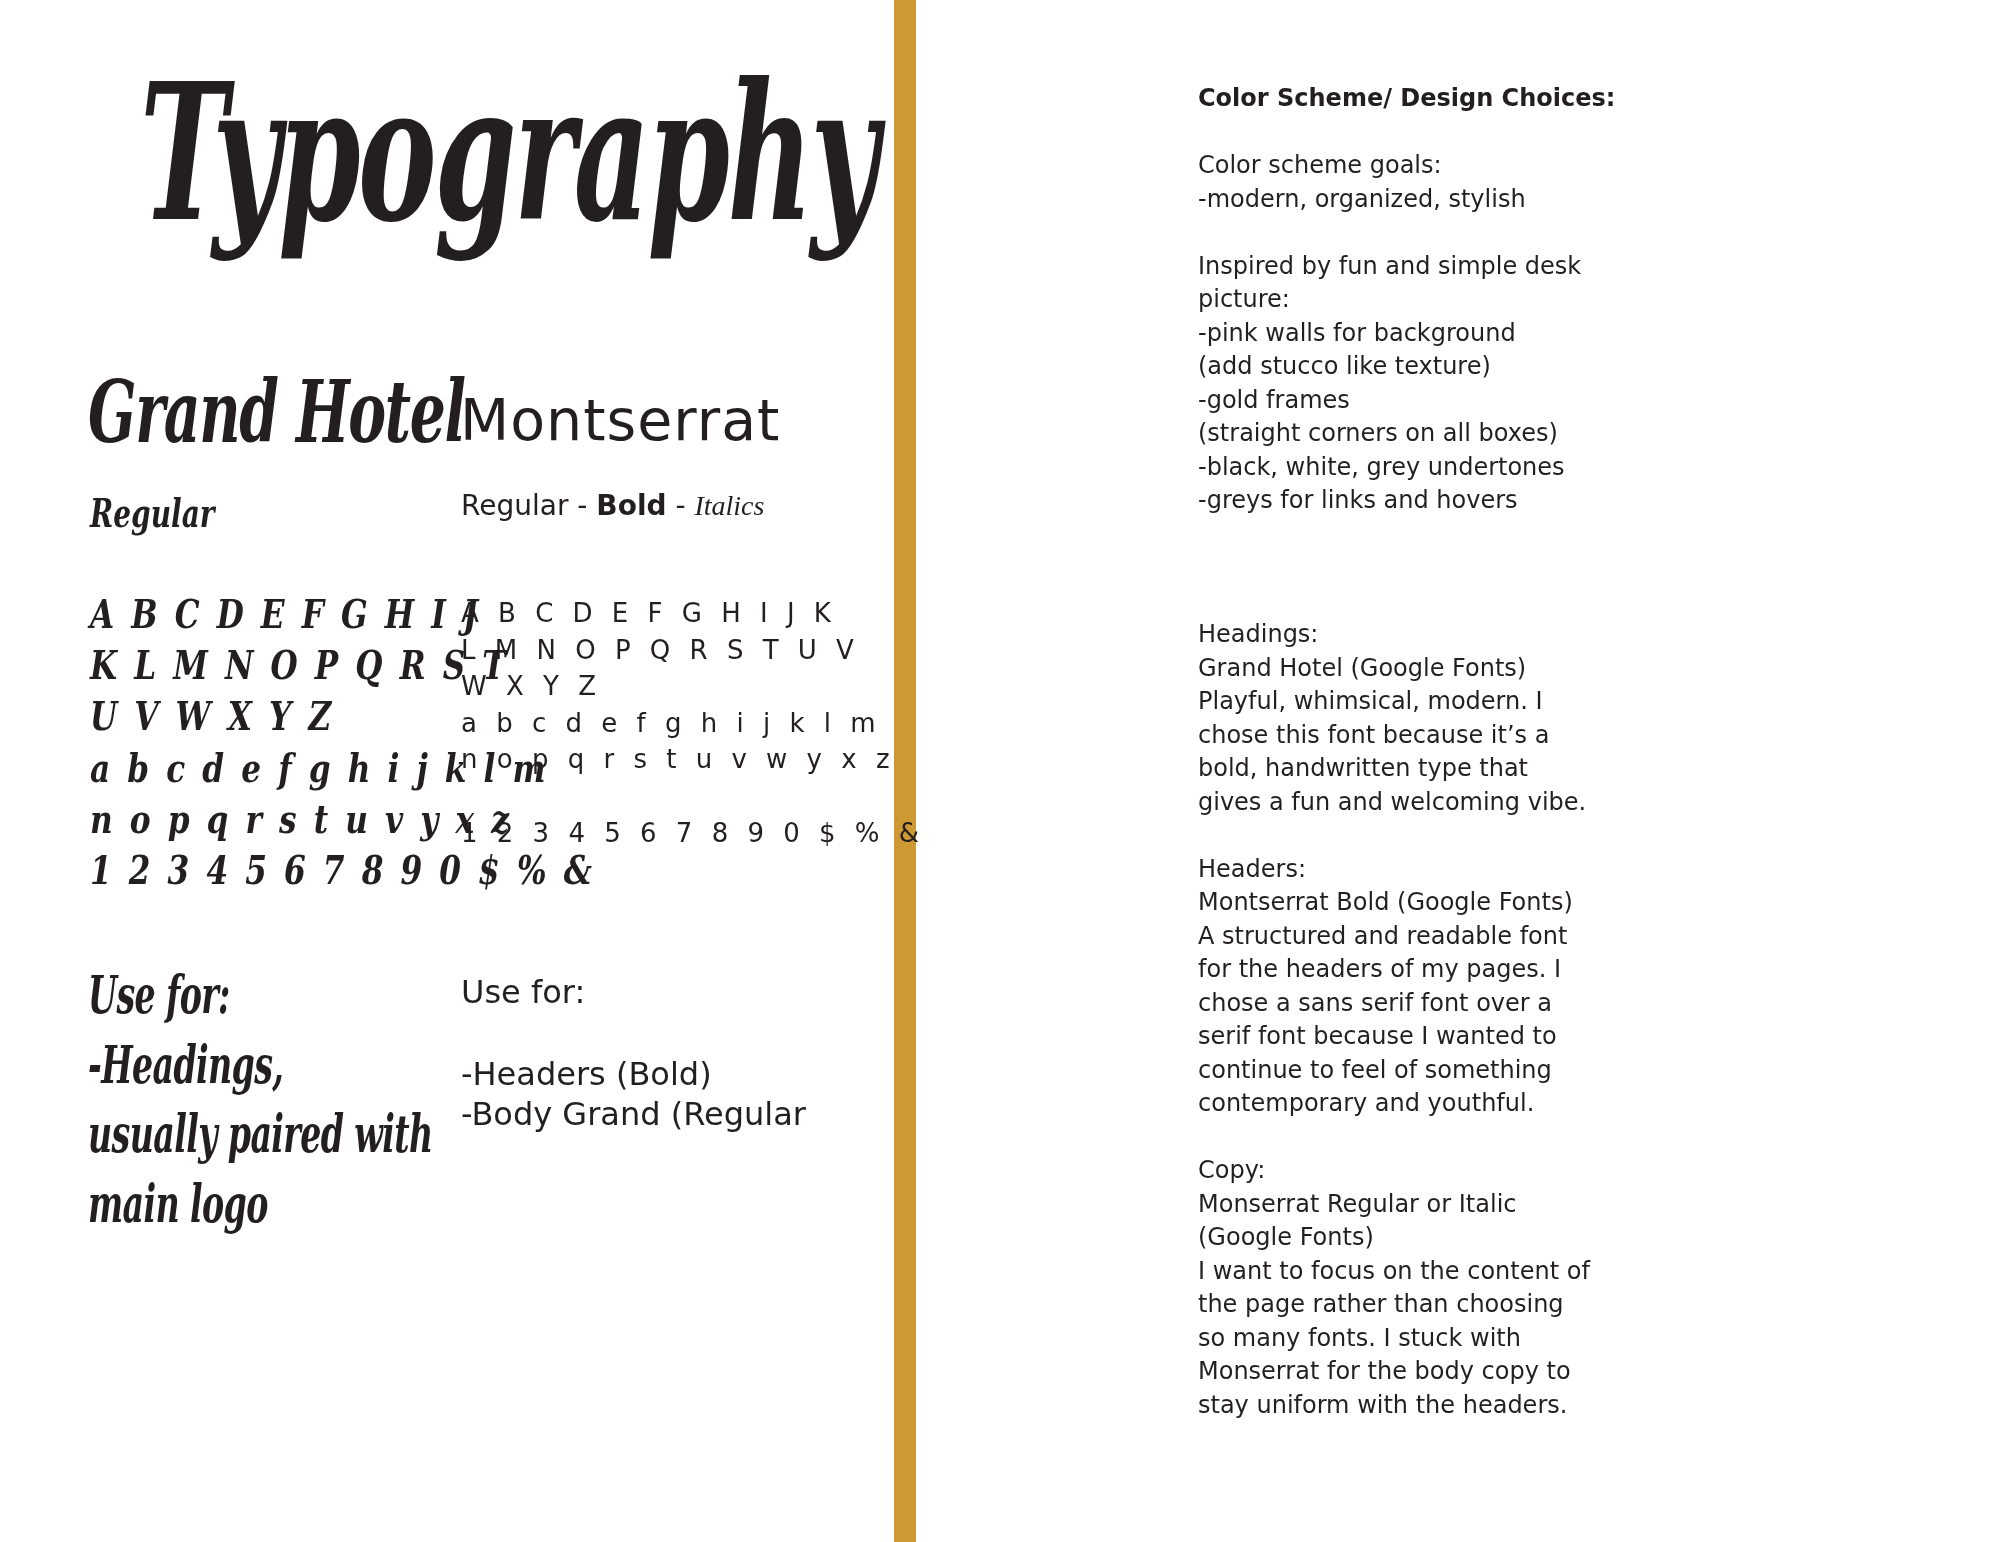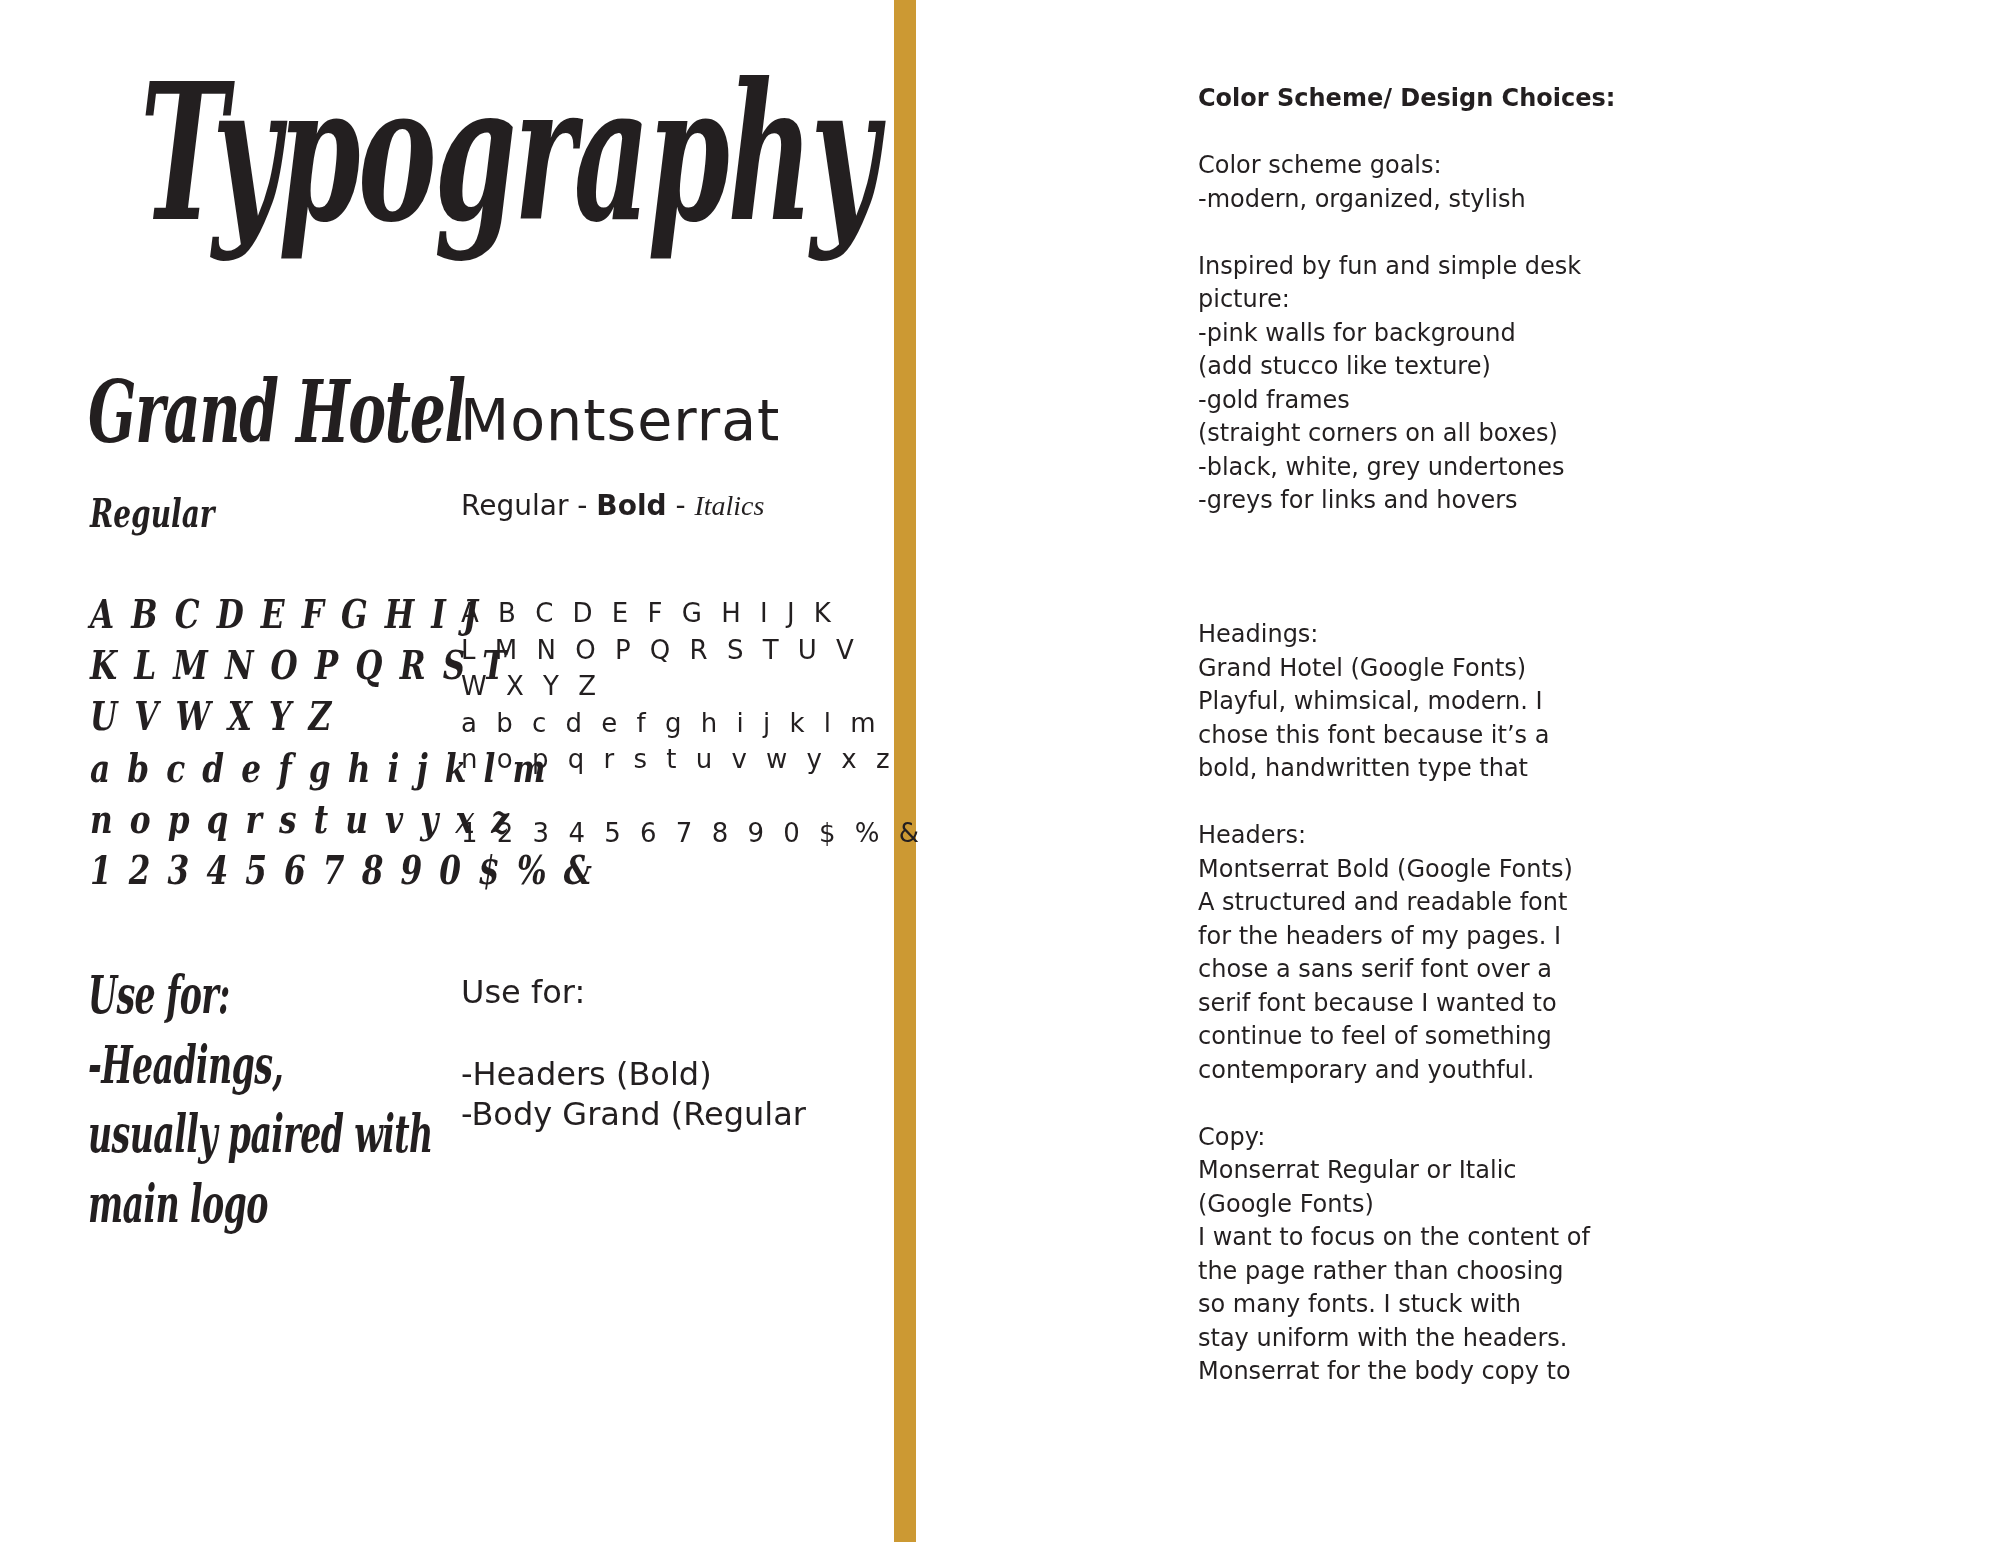--- a/index.html
+++ b/index.html
@@ -120,31 +120,32 @@
   <div>-greys for links and hovers</div>
   <div></div>
   <div></div>
 
   <div></div>
   <div>Headings:</div>
   <div>Grand Hotel (Google Fonts)</div>
   <div>Playful, whimsical, modern. I</div>
   <div>chose this font because it’s a</div>
   <div>bold, handwritten type that</div>
+  <div>gives a fun and welcoming vibe.</div>
   <div></div>
   <div>Headers:</div>
   <div>Montserrat Bold (Google Fonts)</div>
   <div>A structured and readable font</div>
   <div>for the headers of my pages. I</div>
   <div>chose a sans serif font over a</div>
   <div>serif font because I wanted to</div>
   <div>continue to feel of something</div>
   <div>contemporary and youthful.</div>
   <div></div>
   <div>Copy:</div>
   <div>Monserrat Regular or Italic</div>
   <div>(Google Fonts)</div>
   <div>I want to focus on the content of</div>
   <div>the page rather than choosing</div>
   <div>so many fonts. I stuck with</div>
+  <div>Monserrat for the body copy to</div>
   <div>stay uniform with the headers.</div>
-  <div>Monserrat for the body copy to</div>
 </section>
 
 </body></html>

